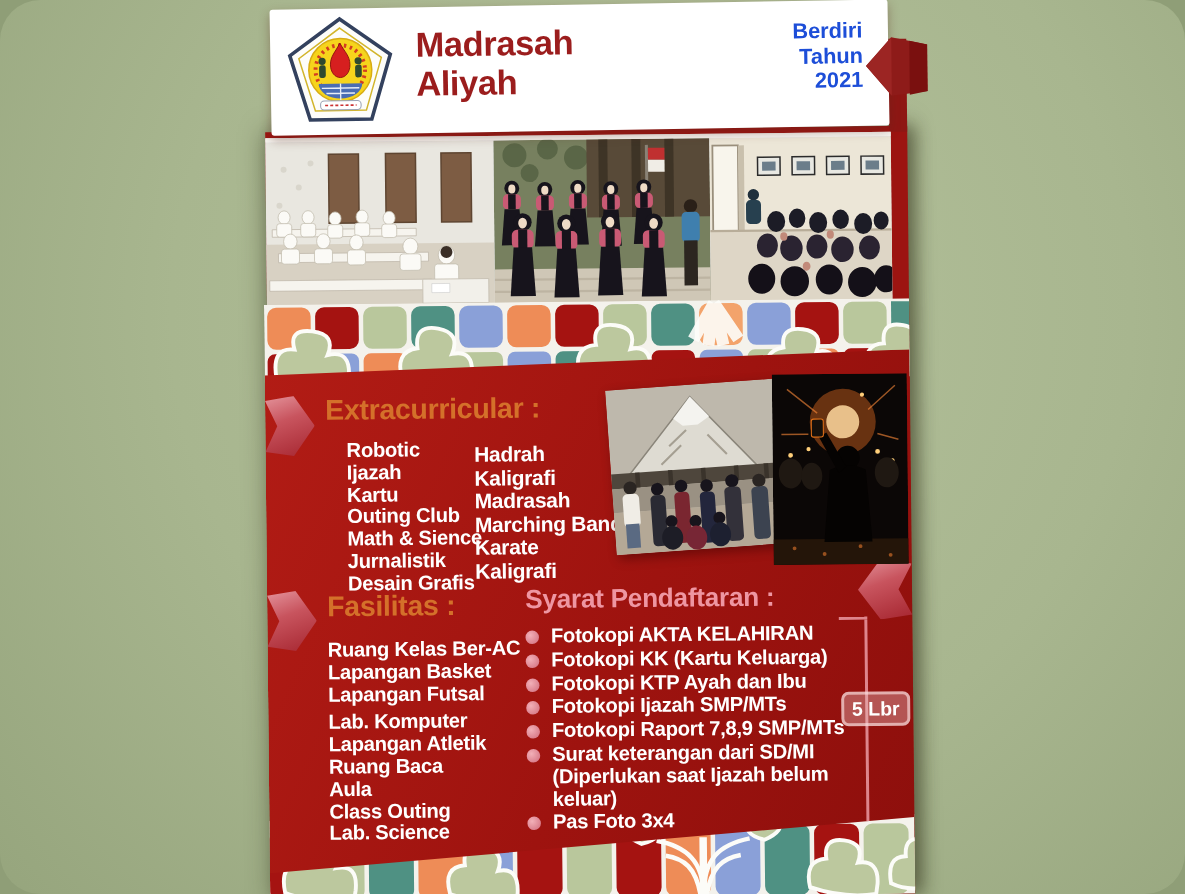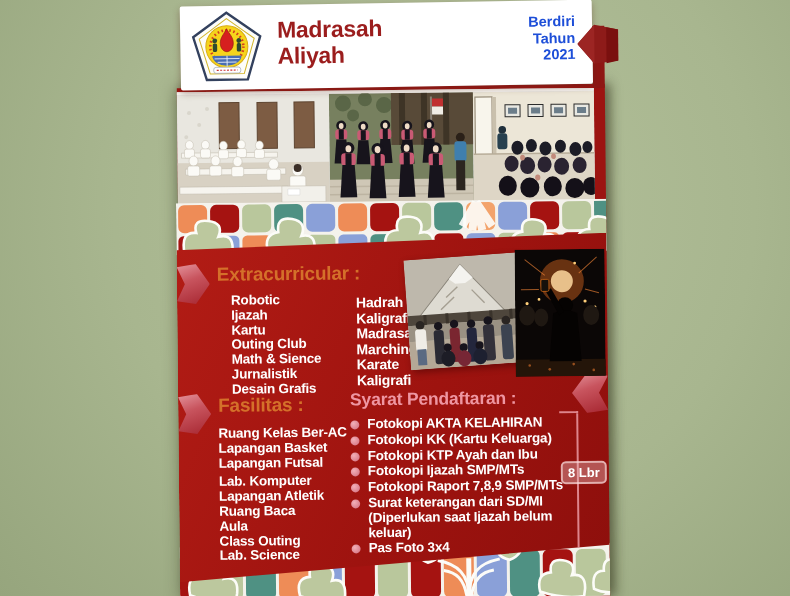--- a/index.html
+++ b/index.html
@@ -1,18 +1,18 @@
 <!DOCTYPE html>
 <html><head>
 <meta charset="utf-8">
 <style>
   html,body{margin:0;padding:0;background:#8f9e77;}
   .stage{position:relative;width:790px;height:596px;overflow:hidden;
     background:radial-gradient(circle at 55% 35%, #b4c19b 0%, #a8b68f 55%, #96a57d 100%);
-    font-family:"Liberation Sans", sans-serif;}
+    font-family:"Liberation Sans", sans-serif;border-radius:27px;}
   .poster{position:absolute;left:177px;top:-2px;width:430px;height:600px;
     transform:rotate(-0.6deg);transform-origin:50% 50%;}
   .poster-bg{position:absolute;left:2px;right:0;top:88px;bottom:0;background:#9c1411;
     box-shadow:0 0 16px rgba(40,40,18,.5), 6px 0 10px rgba(40,40,18,.35);}
   .right-strip{position:absolute;right:0;top:30px;width:12px;height:62px;background:#8e1714;z-index:1;}
 
   
   .header{position:absolute;top:5px;left:6px;width:412px;height:84px;background:#fff;z-index:4;
     transform:rotate(-0.35deg);border-radius:2px;box-shadow:0 3px 7px rgba(90,40,30,.4);}
   .logo{position:absolute;left:9px;top:4px;width:75px;height:75px;}
@@ -38,21 +38,21 @@
 
   h2{margin:0;font-weight:bold;}
   .orange{font-size:19px;color:#d4702a;letter-spacing:-0.2px;}
   .pink{font-size:17.5px;color:#ee96a2;letter-spacing:-0.2px;}
   ul{margin:0;padding:0;list-style:none;}
   .wlist li{color:#fff;font-weight:bold;font-size:13.5px;line-height:14.8px;letter-spacing:-0.2px;white-space:nowrap;}
 
   .section-extra{position:absolute;left:40px;top:27px;width:230px;}
   .col1{position:absolute;left:14px;top:30px;}
   .col2{position:absolute;left:99px;top:33px;}
-  .col2 li{font-size:14px;line-height:15.5px;margin-left:40px;}
+  .col2 li{font-size:14px;line-height:15.5px;}
 
   .section-fasilitas{position:absolute;left:40px;top:158px;width:170px;}
   .section-fasilitas ul{margin-top:10px;}
   .section-fasilitas li:nth-child(4){margin-top:4px;}
 
   .section-syarat{position:absolute;left:172px;top:154px;width:217px;}
   .section-syarat ul{margin-top:7px;}
   .section-syarat li{position:relative;color:#fff;font-weight:bold;font-size:13.5px;
     line-height:14.8px;letter-spacing:-0.2px;padding-left:17px;margin-bottom:1px;white-space:normal;}
   .dot{position:absolute;left:0;top:3px;width:9px;height:9px;border-radius:50%;
@@ -508,16 +508,16 @@
           <li><span class="dot"></span><span>Fotokopi KK (Kartu Keluarga)</span></li>
           <li><span class="dot"></span><span>Fotokopi KTP Ayah dan Ibu</span></li>
           <li><span class="dot"></span><span>Fotokopi Ijazah SMP/MTs</span></li>
           <li><span class="dot"></span><span>Fotokopi Raport 7,8,9 SMP/MTs</span></li>
           <li><span class="dot"></span><span>Surat keterangan dari SD/MI (Diperlukan saat Ijazah belum keluar)</span></li>
           <li><span class="dot"></span><span>Pas Foto 3x4</span></li>
         </ul>
       </div>
 
       <div class="bracket"></div>
-      <div class="badge-2lbr">8 Lbr</div>
+      <div class="badge-2lbr">5 Lbr</div>
     </div>
   </div>
 </div>
 
 </body></html>

